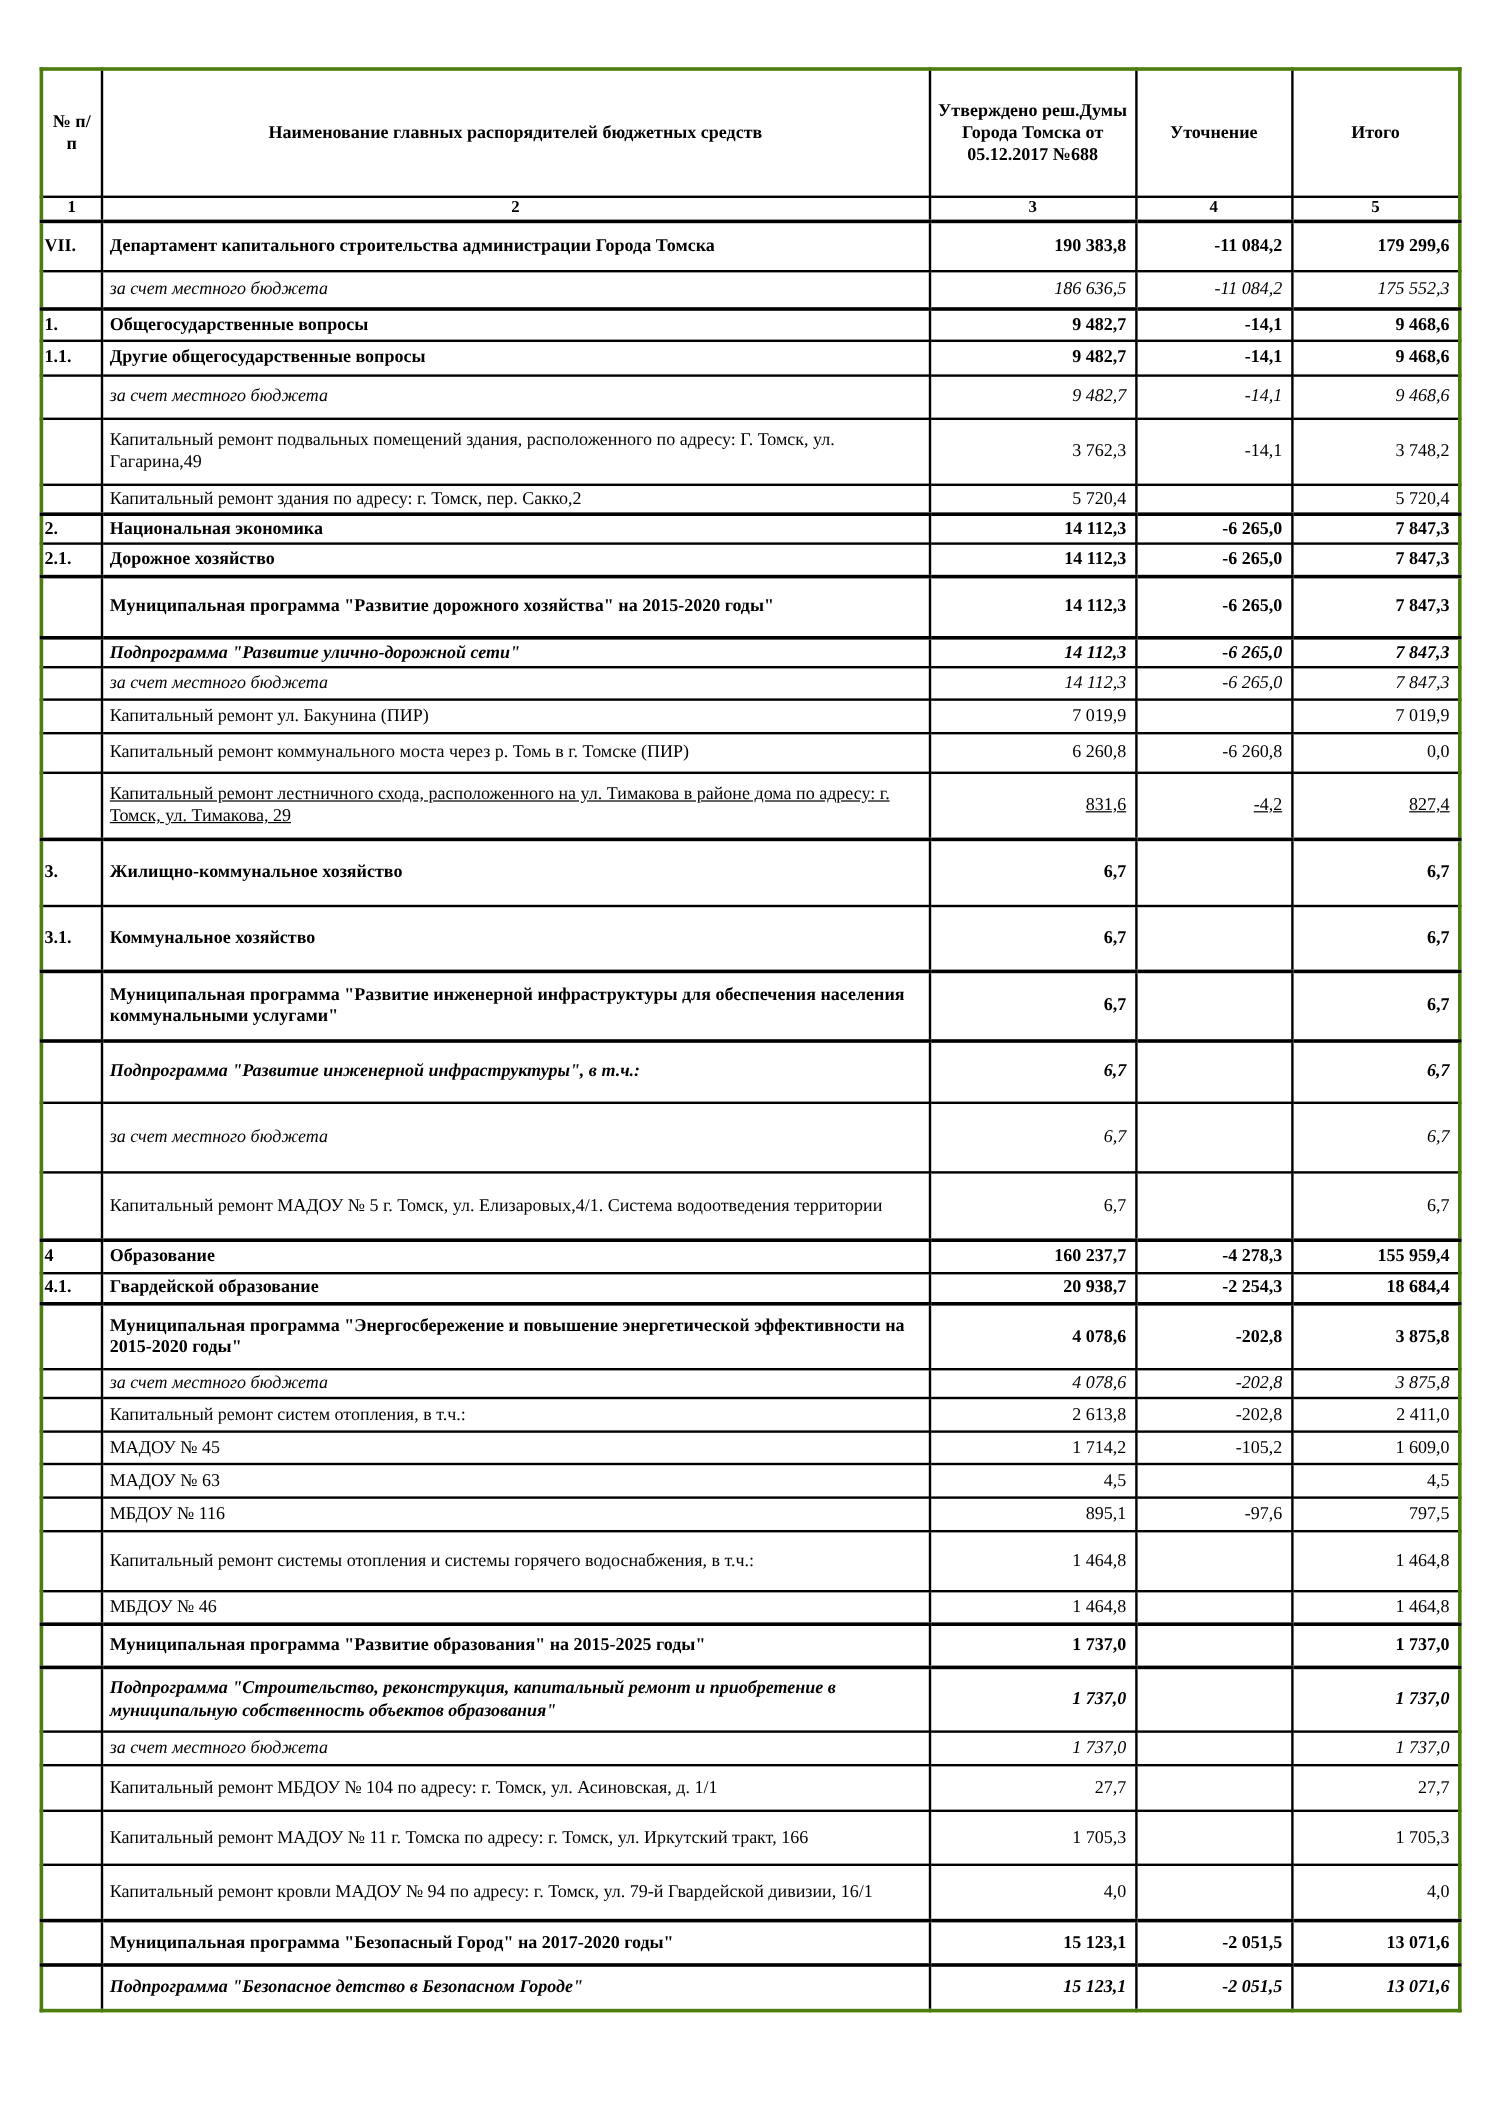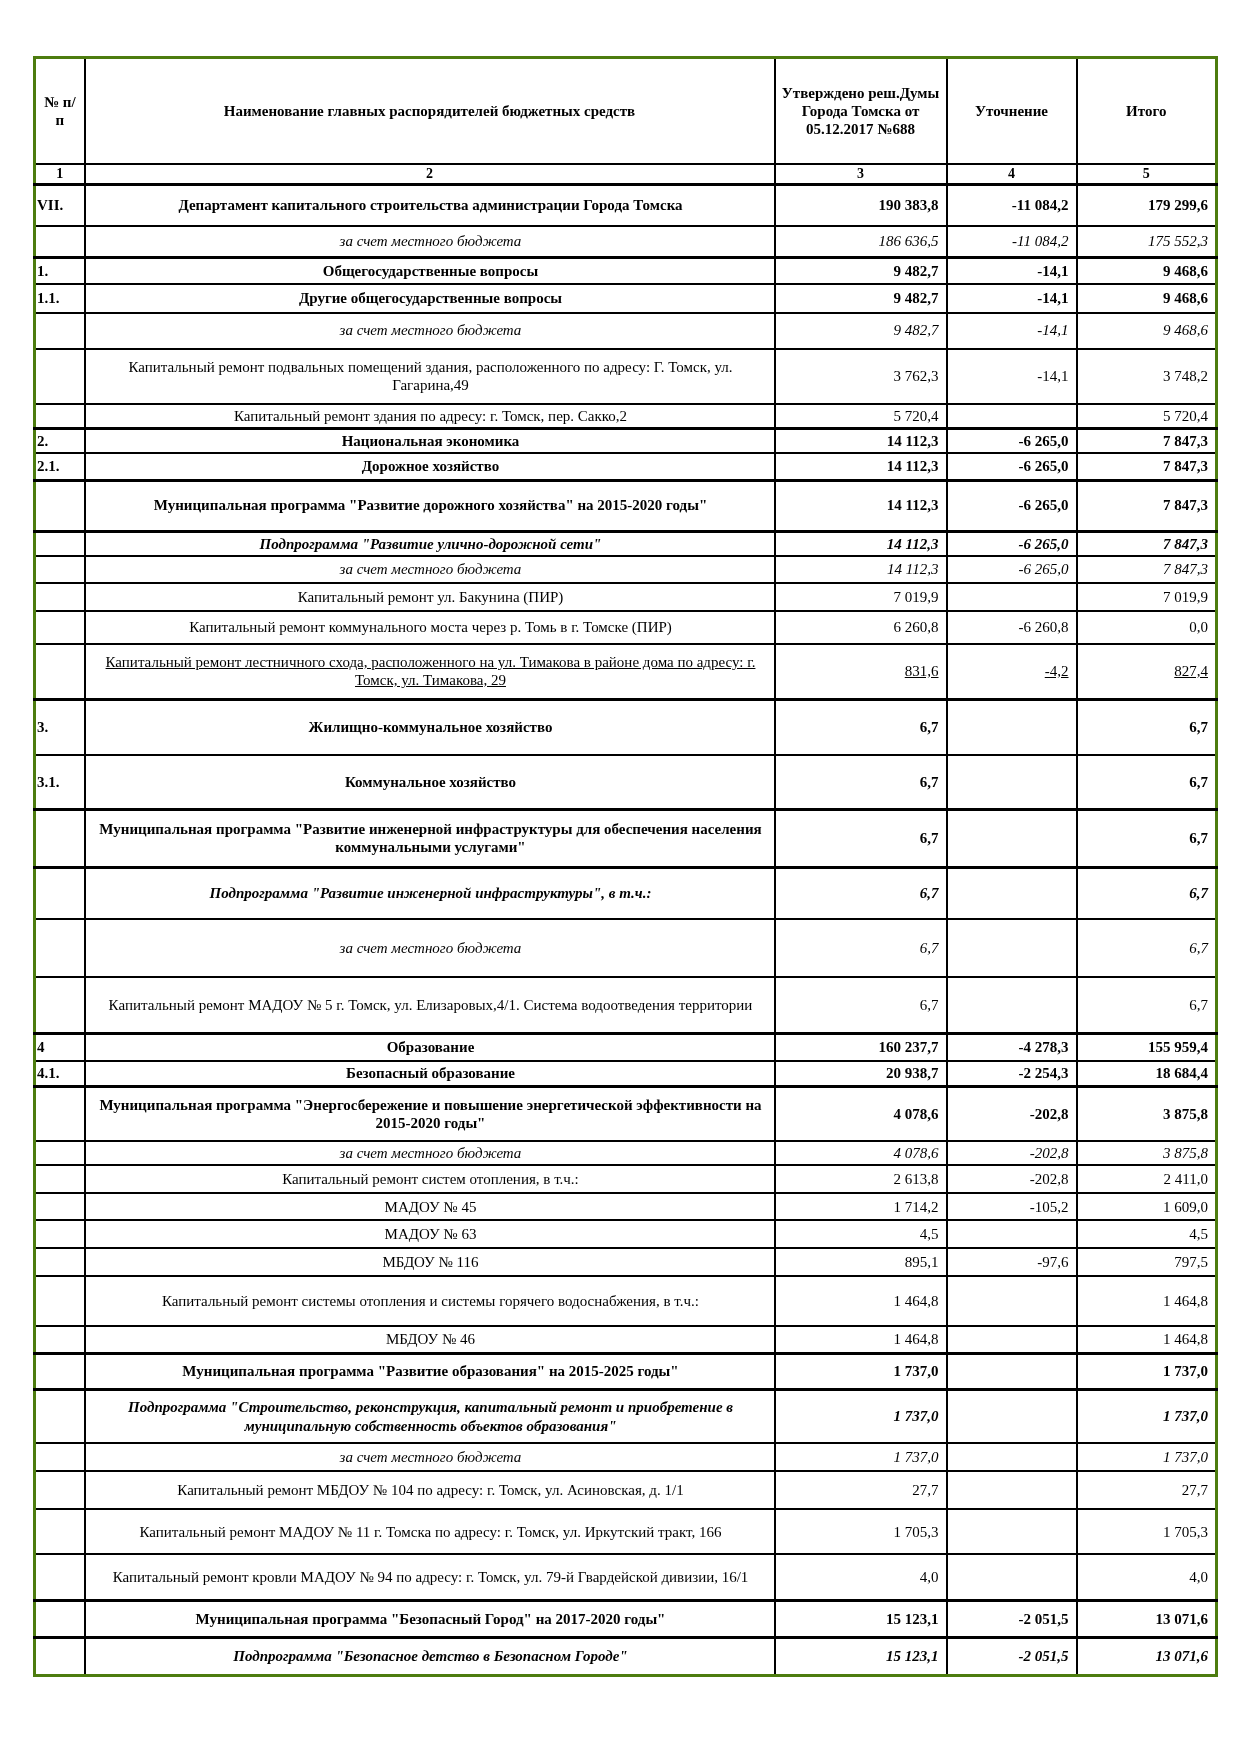--- a/index.html
+++ b/index.html
@@ -42,21 +42,21 @@
   tr.head-row th { height: 100px; font-size: 15px; }
   tr.index-row td {
     height: 18px;
     font-weight: bold;
     text-align: center;
     font-size: 14px;
     padding: 0;
     border-bottom: 3px solid #000;
   }
   tbody td.c1 { text-align: left; font-weight: bold; padding: 1px; }
-  tbody td.name { text-align: center; padding: 2px 4px 2px 6px; }
+  tbody td.name { text-align: left; padding: 2px 4px 2px 6px; }
   tbody td.val { text-align: right; padding: 2px 7px 2px 2px; }
 
   tr.vii       { color: #ff0000; font-weight: bold; }
   tr.section   { color: #00009b; font-weight: bold; }
   tr.subsection{ font-weight: bold; }
   tr.program   { font-weight: bold; }
   tr.subprogram{ font-weight: bold; font-style: italic; }
   tr.budget    { font-style: italic; }
   tr.detail    { font-weight: normal; }
 
@@ -242,21 +242,21 @@
         </tr>
         <tr class="section" style="height: 28px;">
           <td class="c1">4</td>
           <td class="name">Образование</td>
           <td class="val">160 237,7</td>
           <td class="val">-4 278,3</td>
           <td class="val">155 959,4</td>
         </tr>
         <tr class="subsection" style="height: 25px;">
           <td class="c1">4.1.</td>
-          <td class="name">Безопасный образование</td>
+          <td class="name">Гвардейской образование</td>
           <td class="val">20 938,7</td>
           <td class="val">-2 254,3</td>
           <td class="val">18 684,4</td>
         </tr>
         <tr class="program" style="height: 55px;">
           <td class="c1"></td>
           <td class="name">Муниципальная программа "Энергосбережение и повышение энергетической эффективности на 2015-2020 годы"</td>
           <td class="val">4 078,6</td>
           <td class="val">-202,8</td>
           <td class="val">3 875,8</td>

